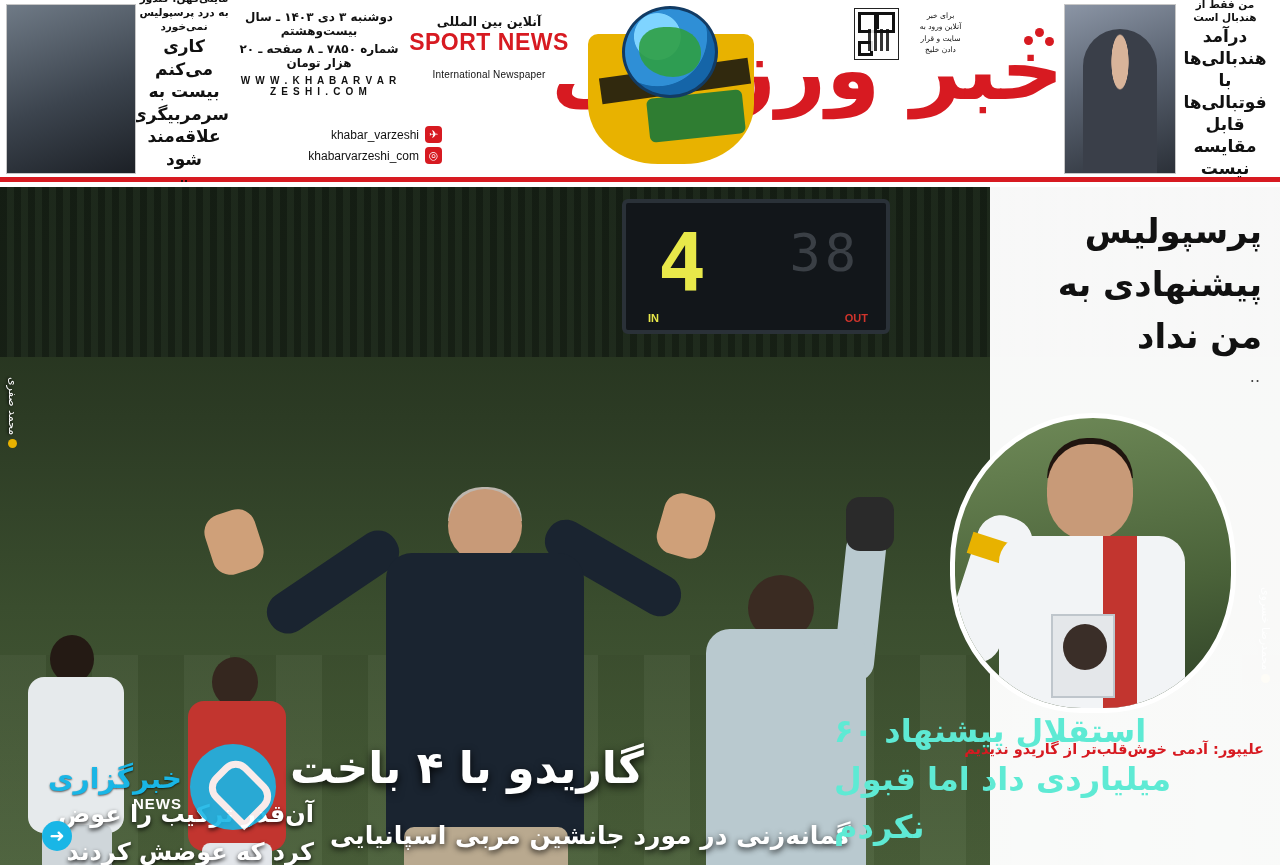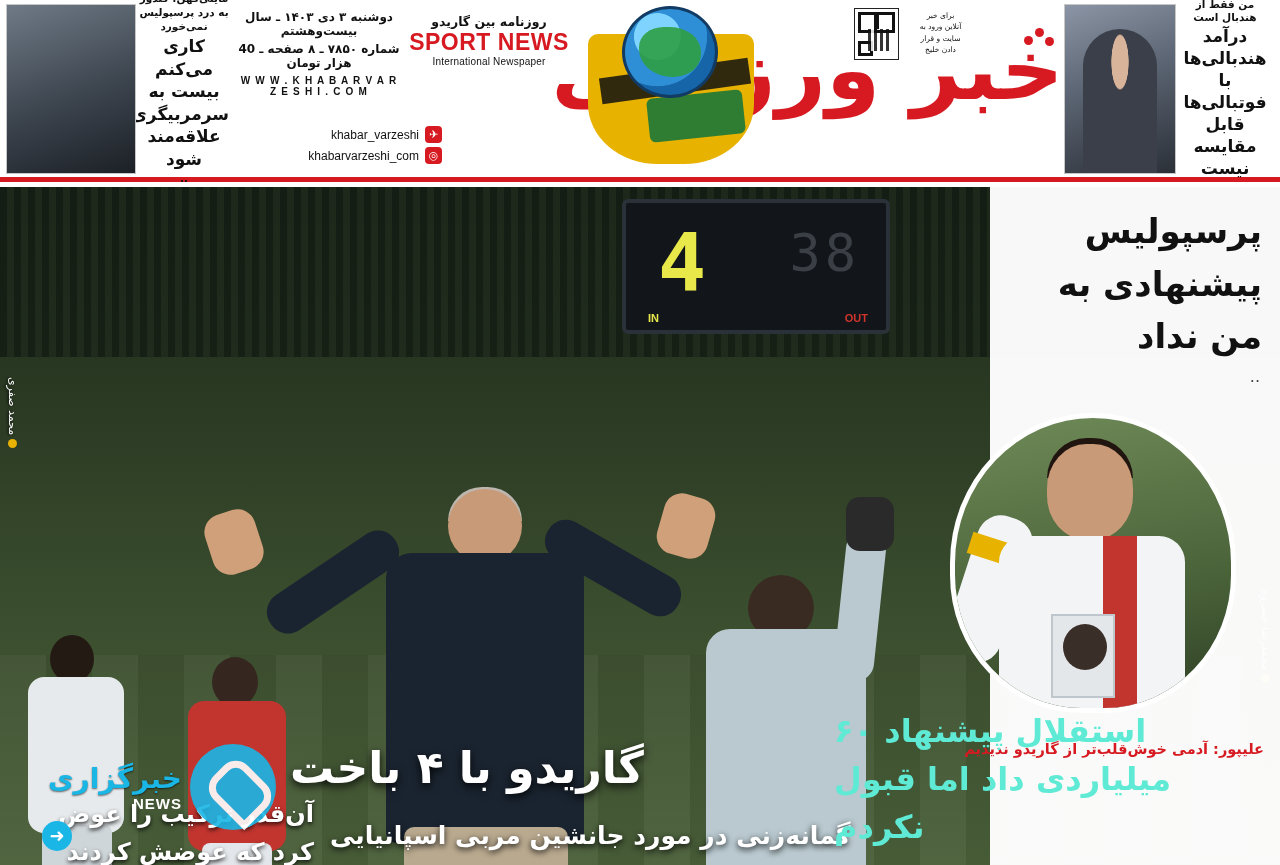--- a/index.html
+++ b/index.html
@@ -138,21 +138,21 @@
     content:""; position:absolute; left: 14px; top: 18px; width: 62px; height: 50px;
     background: #2f9e44; border-radius: 40% 50% 45% 55%;
     opacity:.9;
   }
 
   .sportnews {
     position: absolute; top: 14px; left: 158px; width: 190px; text-align: center;
   }
   .sportnews .l1 { font-size: 12.5px; font-weight: bold; color: #111; direction: rtl; }
   .sportnews .l2 { font-size: 23px; font-weight: bold; color: #d71a21; letter-spacing: .5px; font-family:"Liberation Sans",sans-serif; }
-  .sportnews .l3 { font-size: 10px; color: #111; letter-spacing: .2px; font-family:"Liberation Sans",sans-serif; }
+  .sportnews .l3 { font-size: 10px; color: #111; letter-spacing: .2px; font-family:"Liberation Sans",sans-serif;margin-top:13px; }
 
   .issue-info {
     position: absolute; top: 10px; left: 2px; width: 162px; text-align: center;
     direction: rtl;
   }
   .issue-info .r1 { font-size: 12px; color: #111; font-weight: bold; margin-bottom: 4px; }
   .issue-info .r2 { font-size: 12px; color: #111; font-weight: bold; margin-bottom: 5px; }
   .issue-info .r3 {
     font-size: 10px; color: #111; letter-spacing: 1.2px; font-weight: bold;
     font-family: "Liberation Sans", sans-serif; direction: ltr;
@@ -388,28 +388,28 @@
           <i></i>
         </div>
       <div class="brand-title">خبر ورزشی</div>
 
       <div class="globe-badge">
         <div class="shield"></div>
         <div class="ball"></div>
       </div>
 
       <div class="sportnews">
-        <div class="l1">روزنامه بین گاریدو</div>
+        <div class="l1">آنلاین بین المللی</div>
         <div class="l2">SPORT NEWS</div>
         <div class="l3">International Newspaper</div>
       </div>
 
       <div class="issue-info">
         <div class="r1">دوشنبه ۳ دی ۱۴۰۳ ـ سال بیست‌وهشتم</div>
-        <div class="r2">شماره ۷۸۵۰ ـ ۸ صفحه ـ 40 هزار تومان</div>
+        <div class="r2">شماره ۷۸۵۰ ـ ۸ صفحه ـ ۲۰ هزار تومان</div>
         <div class="r3">W W W . K H A B A R V A R Z E S H I . C O M</div>
       </div>
 
       <div class="qr-block">
         <div class="qr">
             <i></i>
             <b></b>
           </div>
         <div class="qr-caption">برای خبر آنلاین
 ورود به سایت

